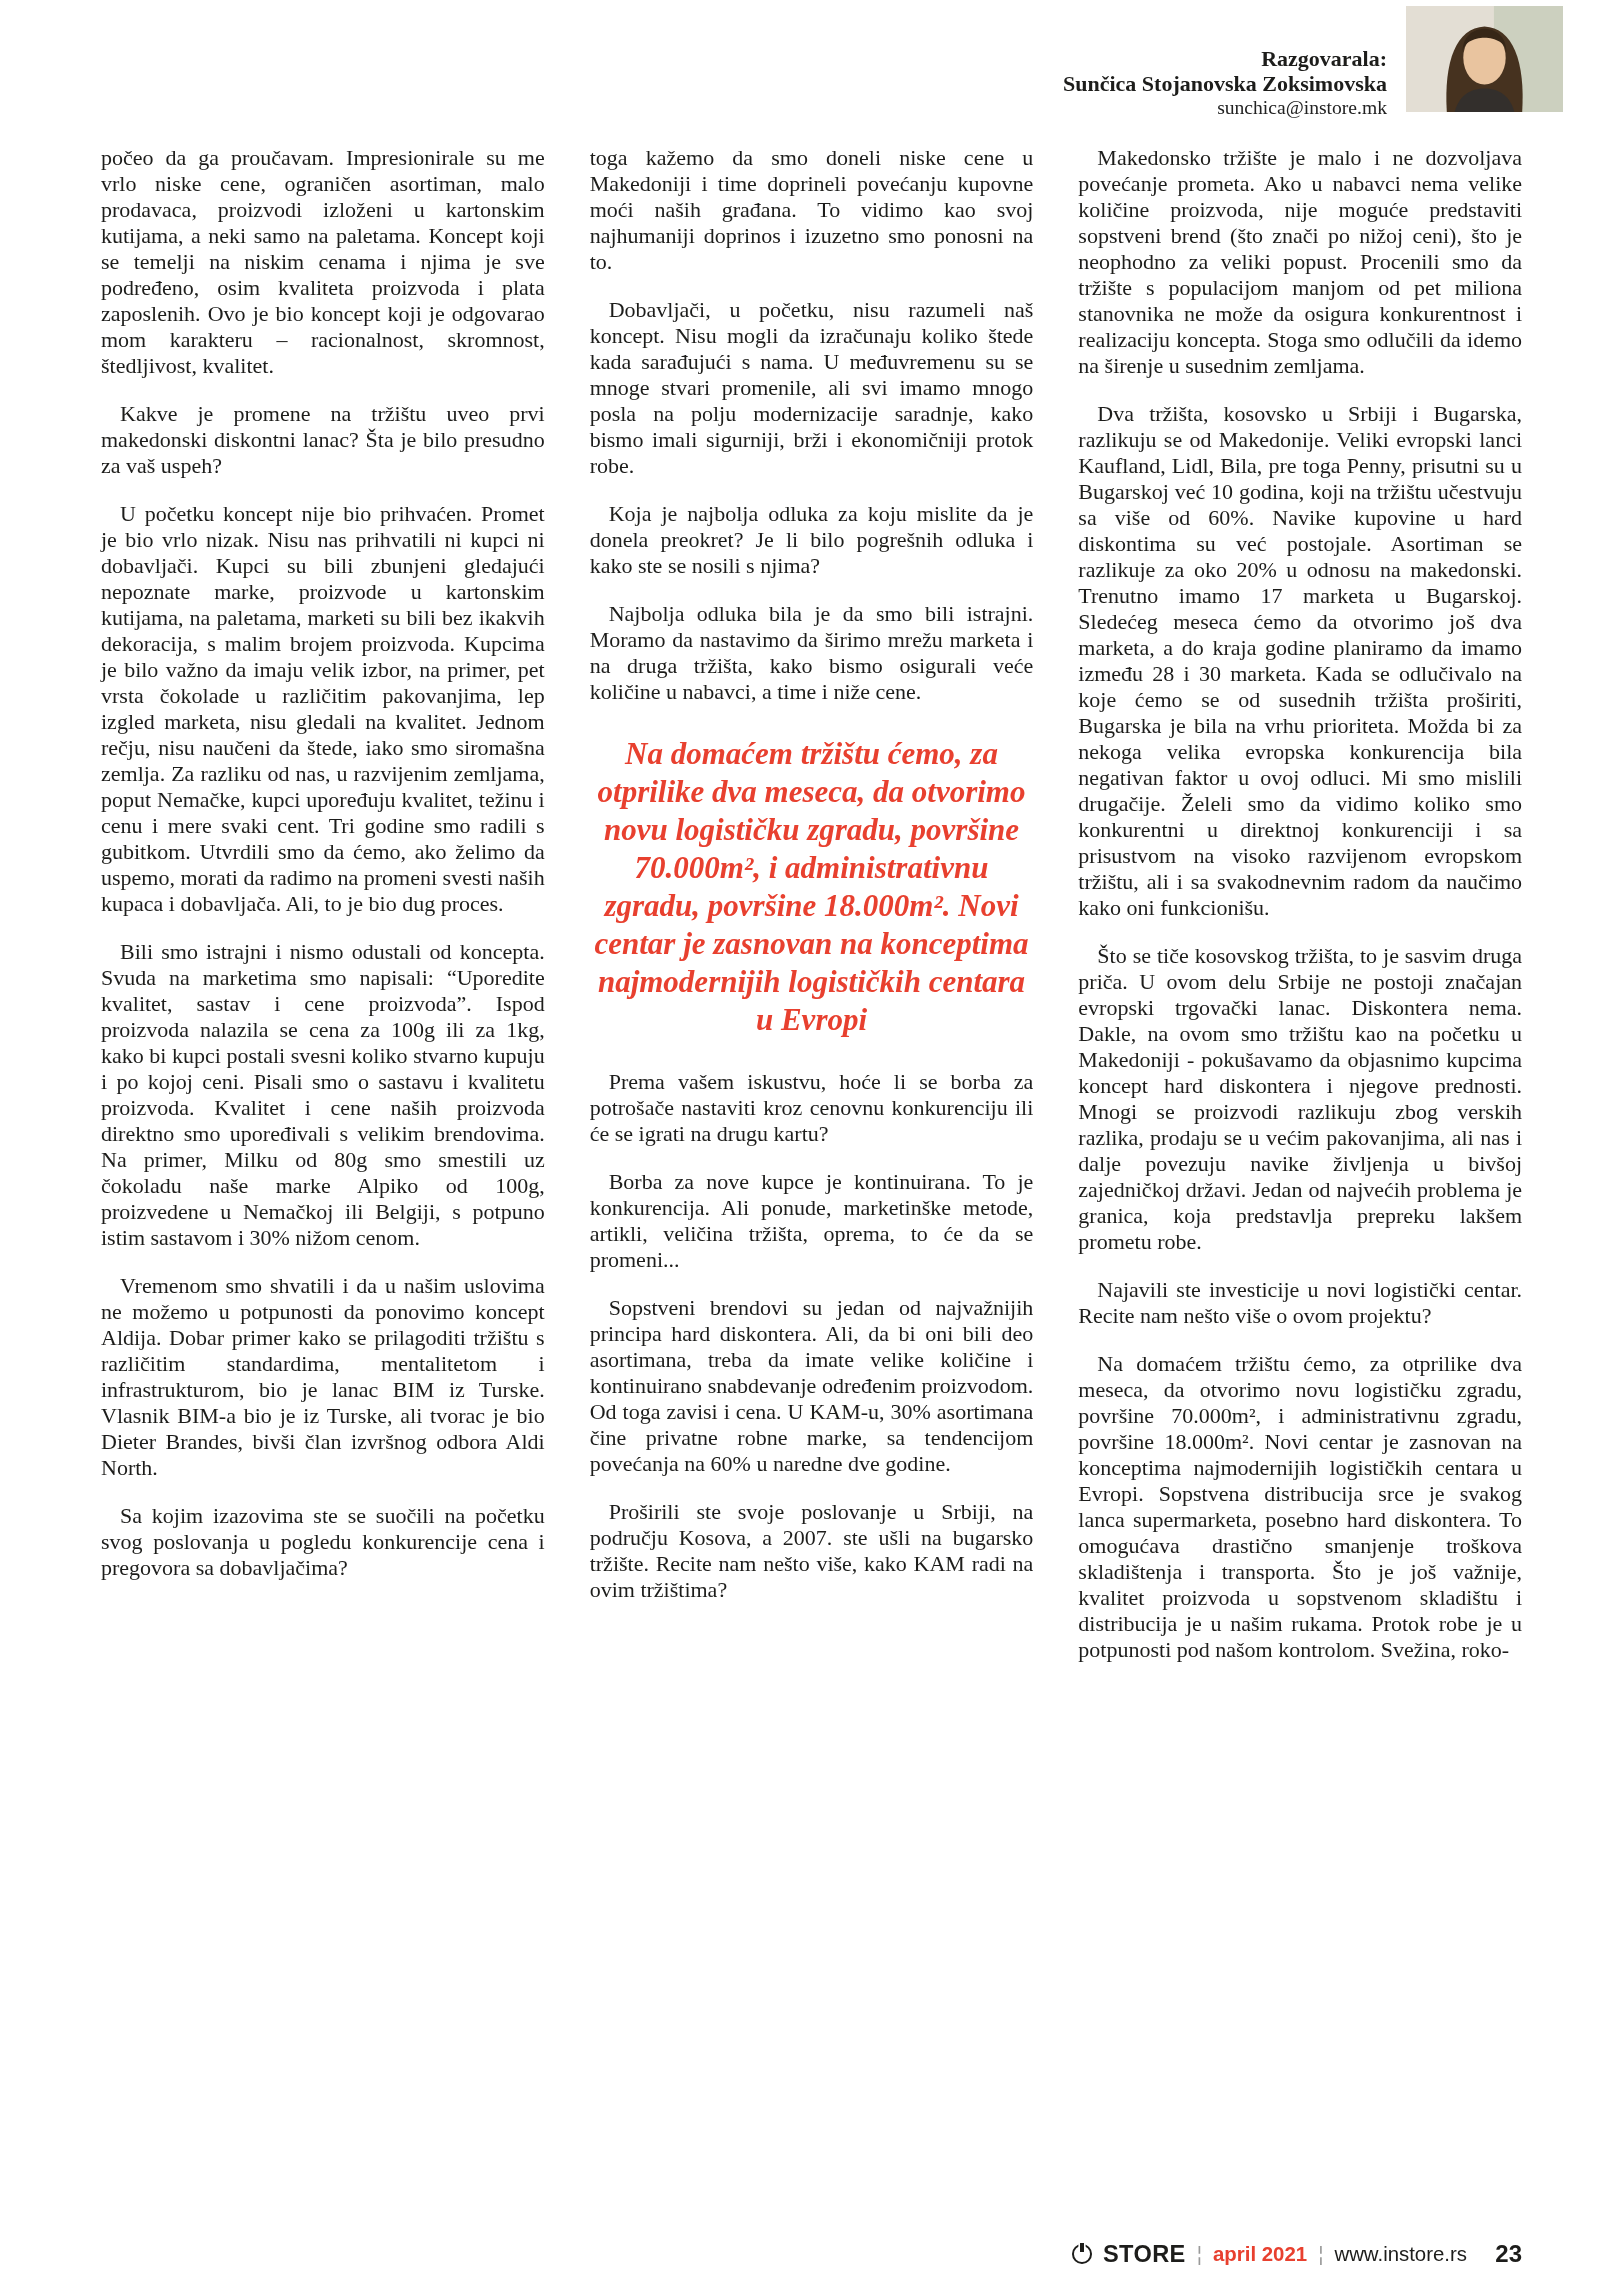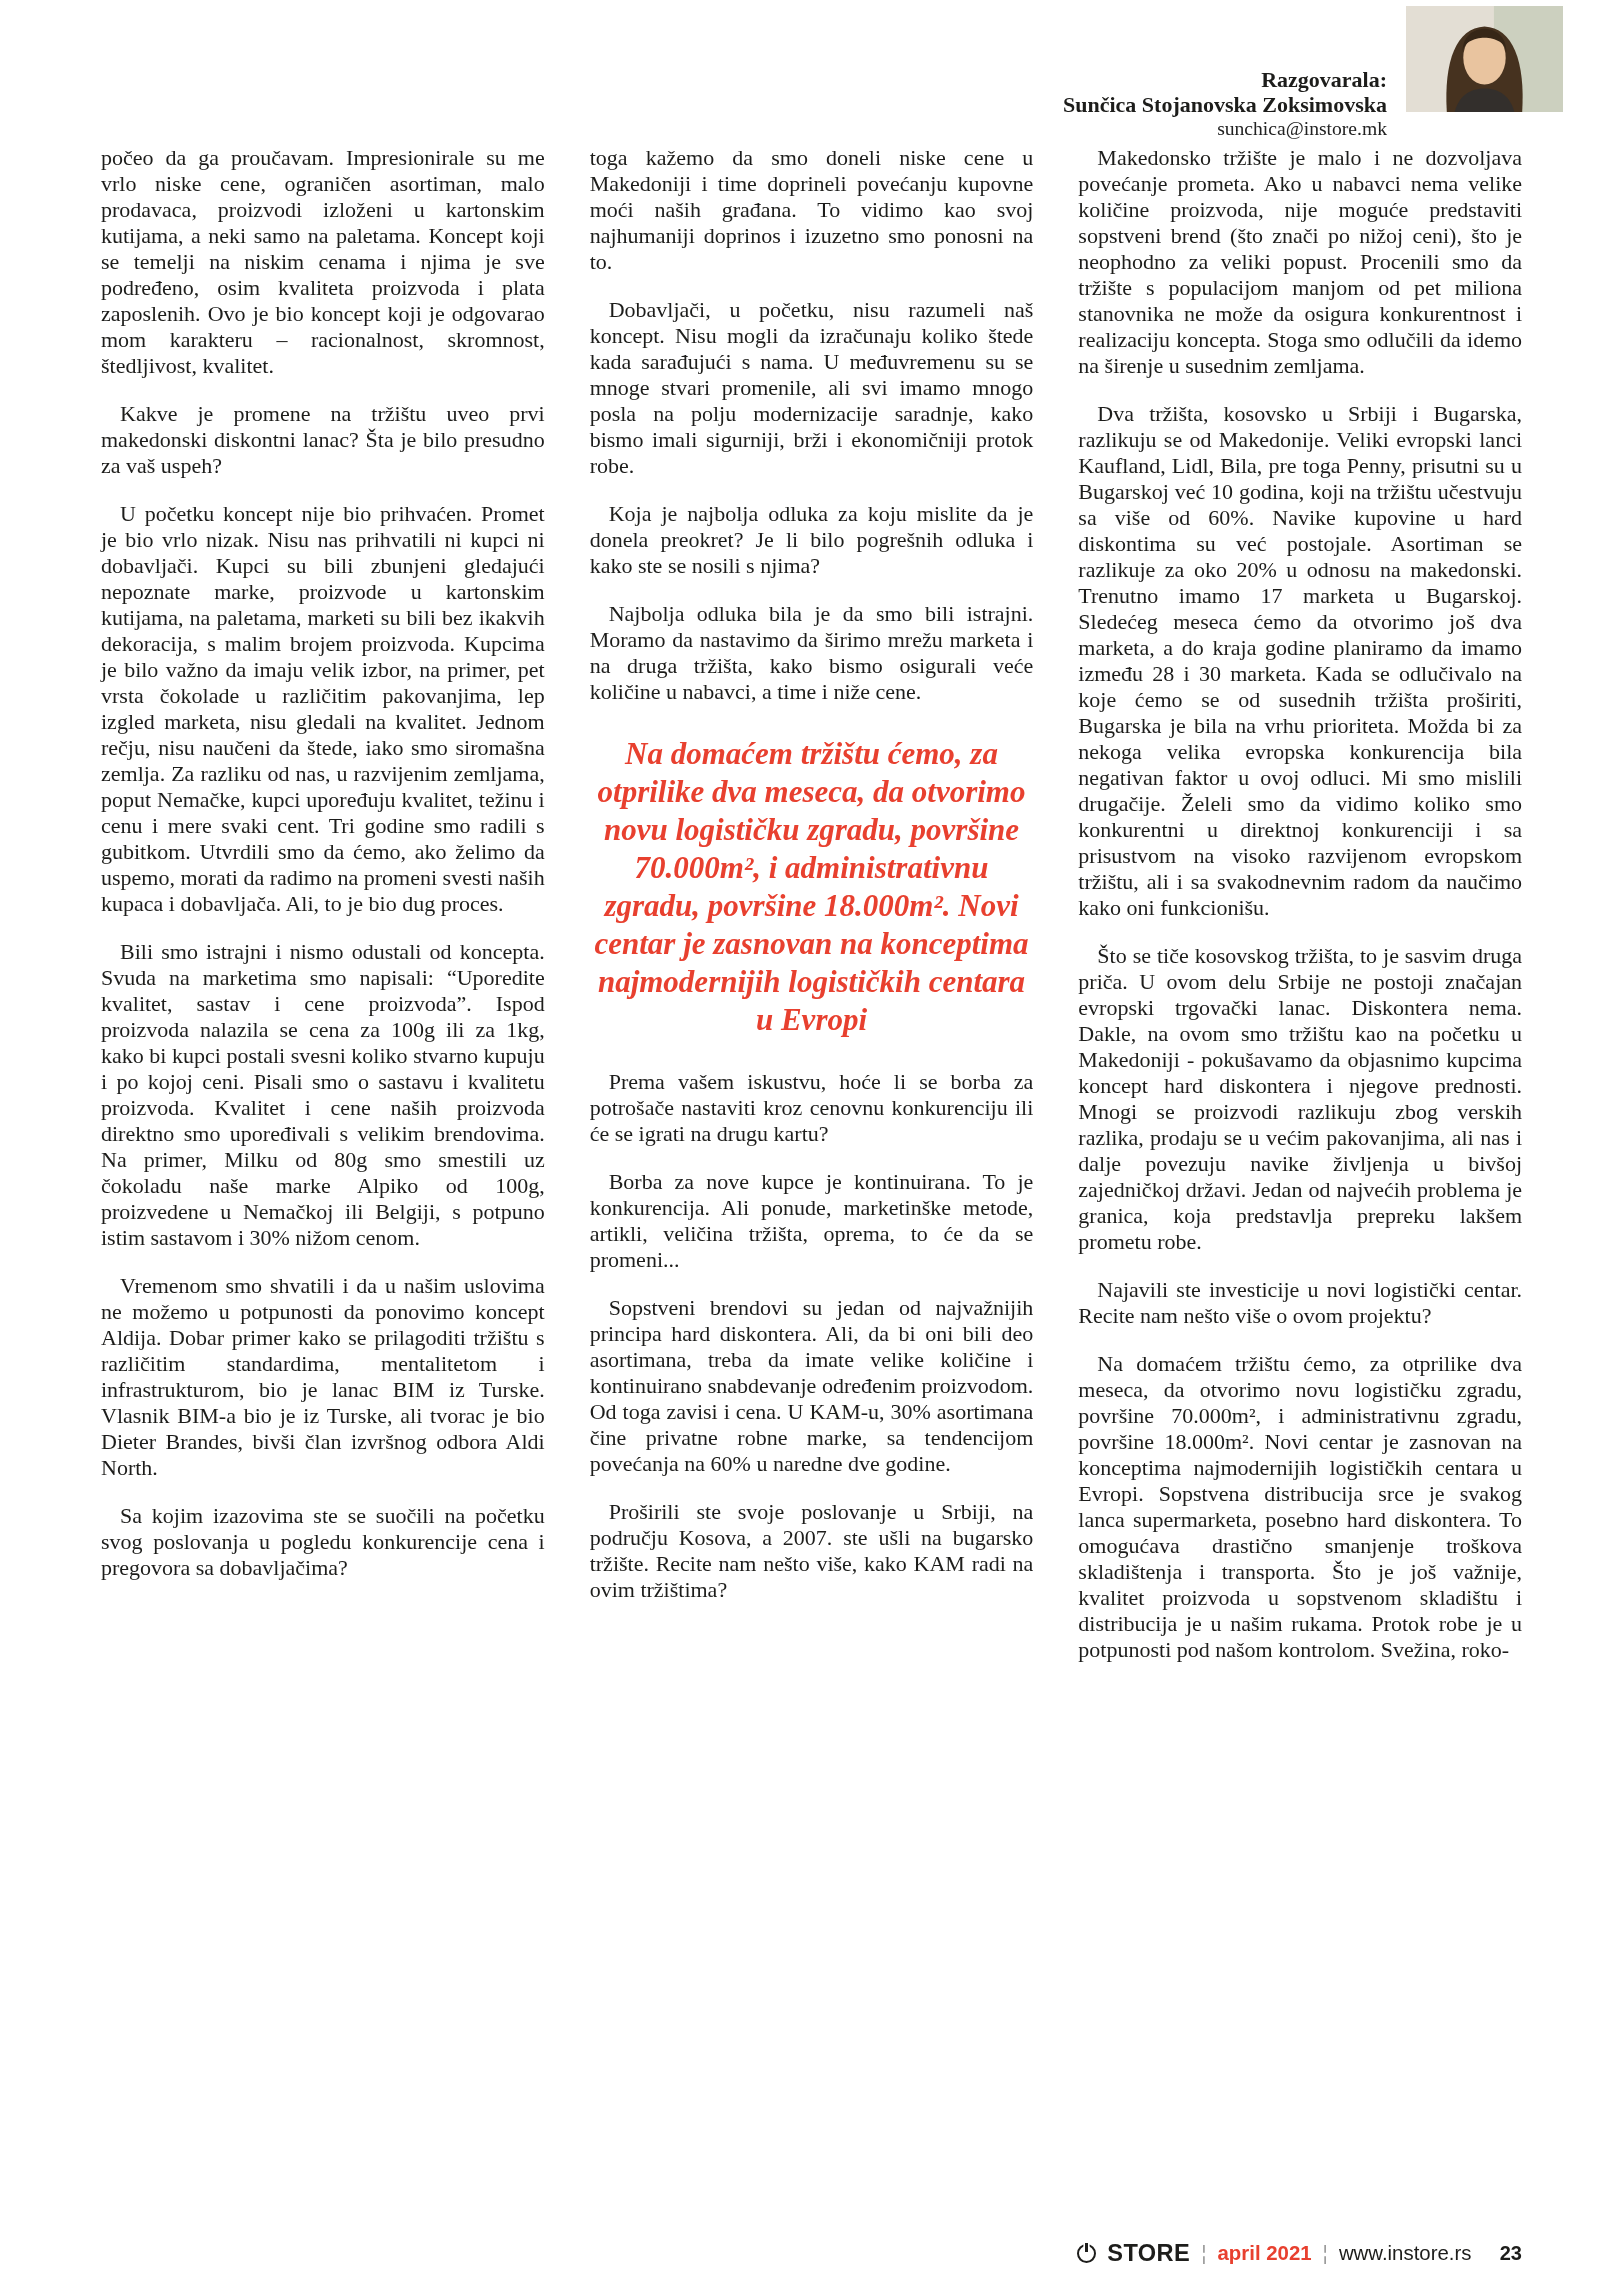--- a/index.html
+++ b/index.html
@@ -19,21 +19,20 @@
   }
 
   
   .masthead { position: absolute; top: 0; left: 0; right: 0; height: 141px; }
   .byline {
     position: absolute;
     top: 46px;
     right: 236px;
     text-align: right;
     font-family: "Liberation Serif", serif;
-    margin-top: 21px;
   }
   .byline-label   { font-weight: bold; font-size: 22px; line-height: 25px; }
   .byline-author  { font-weight: bold; font-size: 22px; line-height: 25px; }
   .byline-email   { font-size: 19.6px; line-height: 23.6px; color: #222; }
   .photo {
     position: absolute;
     top: 6.3px;
     right: 60px;
     width: 157px;
     height: 106px;
@@ -110,21 +109,21 @@
     top: -3.1px;
     width: 3.1px;
     height: 9.4px;
     background: #1d1d1b;
     box-shadow: 0 0 0 1.6px #ffffff;
   }
   .logo-text { font-weight: bold; font-size: 23.6px; letter-spacing: 0.4px; }
   .sep { color: #9a9a9a; font-weight: normal; font-size: 20.4px; }
   .issue { color: var(--accent, #e8402f); font-weight: bold; }
   .site { color: #1d1d1b; }
-  .pageno { font-weight: bold; font-size: 20px; margin-left: 17.3px; }
+  .pageno { font-weight: bold; font-size: 24px; margin-left: 17.3px; }
 </style>
 </head>
 <body>
 
 <div class="page" style="--accent: #e8402f;">
 
   <header class="masthead">
     <div class="byline">
       <div class="byline-label">Razgovarala:</div>
       <div class="byline-author">Sunčica Stojanovska Zoksimovska</div>

